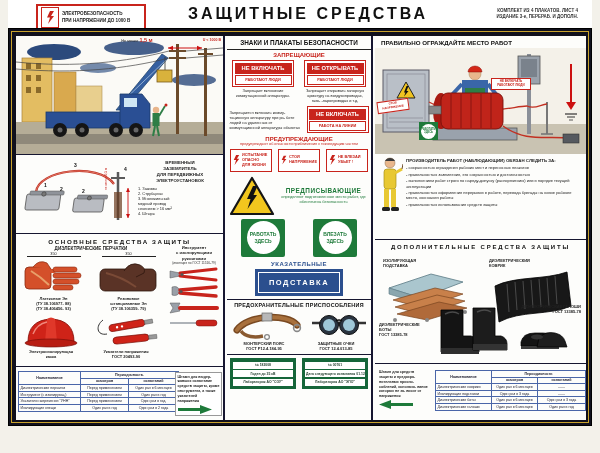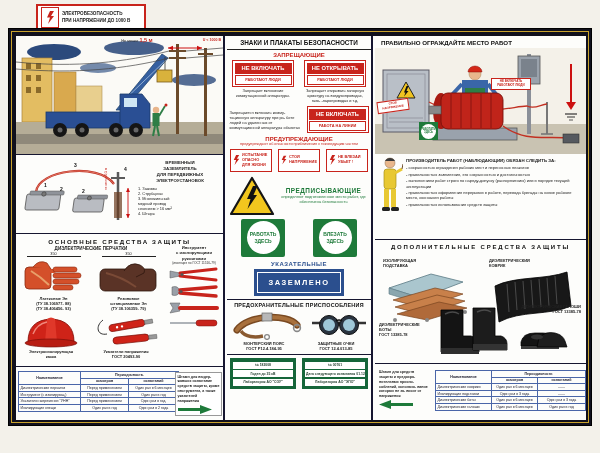--- a/index.html
+++ b/index.html
@@ -84,20 +84,27 @@
   .sec-rtable{top:330px;height:54px;}
   .mini-sign{position:absolute;background:#fff;border:0.8px solid #c8241c;color:#c8241c;font-weight:bold;text-align:center;white-space:pre-line;line-height:1.25;padding:1px;}
   .mini-green{position:absolute;background:#1e7a3a;display:flex;align-items:center;justify-content:center;}
   .mini-green .c{background:#fff;border-radius:50%;width:15px;height:15px;display:flex;align-items:center;justify-content:center;color:#1e7a3a;font-weight:bold;font-size:2.6px;text-align:center;white-space:pre-line;line-height:1.2;}
   svg{display:block;}
 </style>
 </head>
 <body>
 
 <div class="poster">
+  <div class="top-band">
+    <div class="main-title">ЗАЩИТНЫЕ  СРЕДСТВА</div>
+    <div class="edition">
+      <span>КОМПЛЕКТ ИЗ 4 ПЛАКАТОВ. ЛИСТ 4</span><br>
+      <span>ИЗДАНИЕ 3-е, ПЕРЕРАБ. И ДОПОЛН.</span>
+    </div>
+  </div>
   <div class="badge">
     <span class="bolt-box">
       <svg width="9" height="13" viewBox="0 0 9 13">
           <polygon points="4,0 8,0 5,5 8,5 2,13 4,6.5 1,6.5" fill="#c8241c"></polygon>
         </svg>
     </span>
     <span class="btxt">
       <span>ЭЛЕКТРОБЕЗОПАСНОСТЬ</span><br>
       <span>ПРИ НАПРЯЖЕНИИ ДО 1000 В</span>
     </span>
@@ -410,21 +417,21 @@
               <div class="circ" style="white-space: pre-line;">РАБОТАТЬ
 ЗДЕСЬ</div>
             </div>
           <div class="sign-green">
               <div class="circ" style="white-space: pre-line;">ВЛЕЗАТЬ
 ЗДЕСЬ</div>
             </div>
         </div>
         <div class="h-blue">УКАЗАТЕЛЬНЫЕ</div>
         <div style="text-align:center">
-          <div class="sign-blue"><span class="in">ЗАЗЕМЛЕНО</span></div>
+          <div class="sign-blue"><span class="in">ПОДСТАВКА</span></div>
         </div>
         <div class="hrline"></div>
         <div class="dev-title">ПРЕДОХРАНИТЕЛЬНЫЕ ПРИСПОСОБЛЕНИЯ</div>
         <div class="row-flex" style="margin-top:2px;align-items:center">
           <svg width="72" height="30" viewBox="0 0 72 30">
             <path d="M6,20 C16,5 56,3 66,15" stroke="#7a4a22" stroke-width="7" fill="none" stroke-linecap="round"></path>
             <path d="M6,20 C16,5 56,3 66,15" stroke="#a8703c" stroke-width="4" fill="none" stroke-linecap="round"></path>
             <rect x="31" y="3" width="10" height="8" fill="#b8b8b8" stroke="#666" stroke-width="0.7"></rect>
             <path d="M10,21 C14,27 24,28 32,26" stroke="#8a5a30" stroke-width="3.4" fill="none"></path>
             <circle cx="66" cy="18" r="3.4" fill="none" stroke="#888" stroke-width="1.6"></circle>

